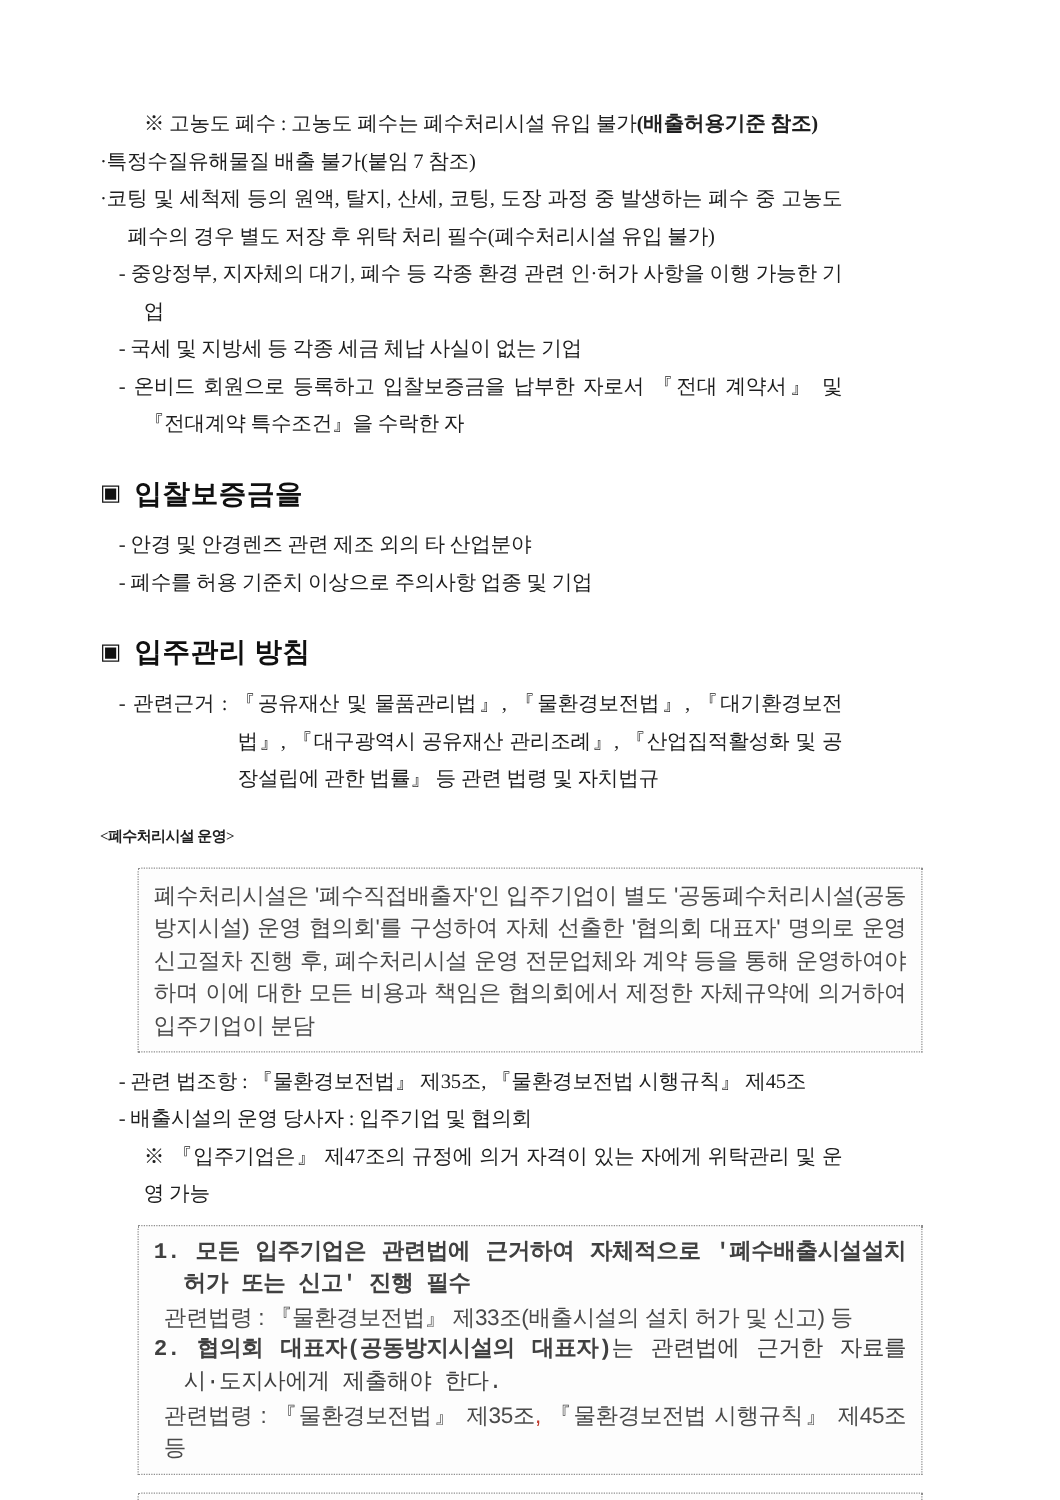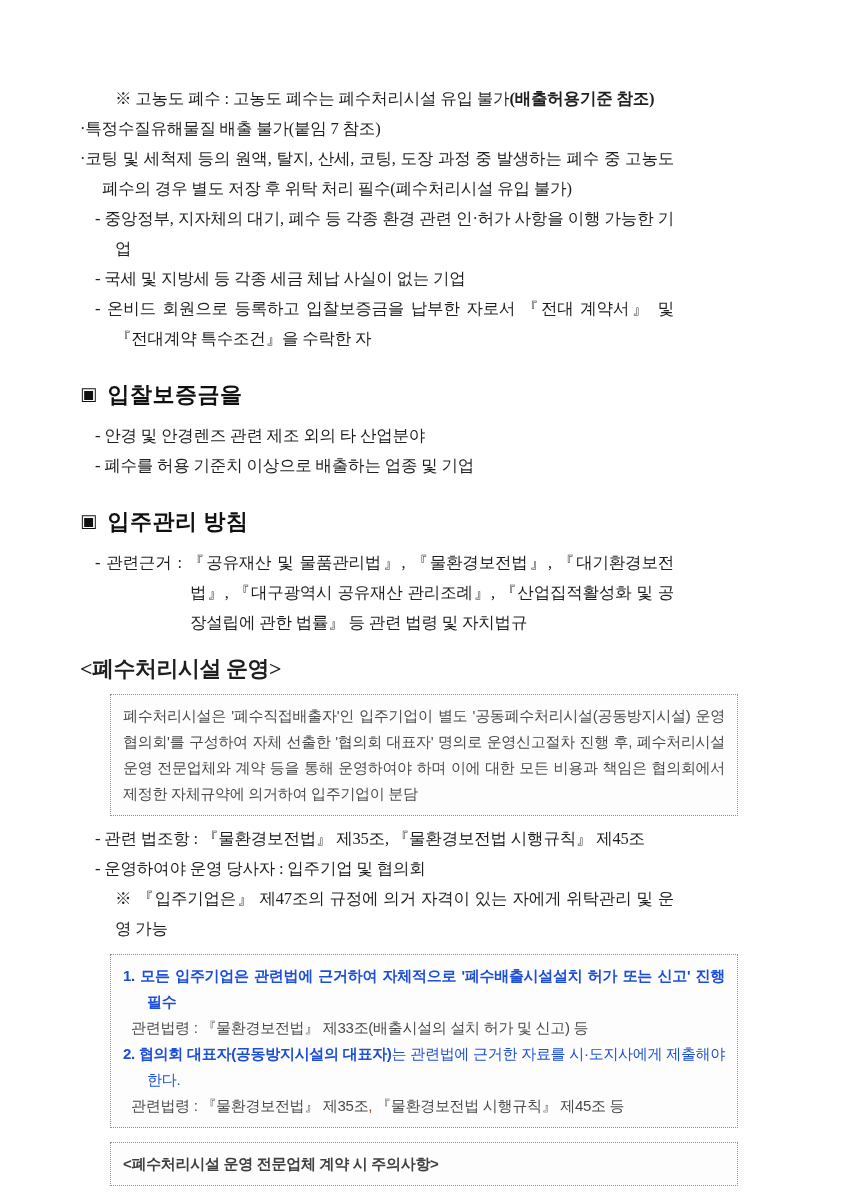--- a/index.html
+++ b/index.html
@@ -16,63 +16,63 @@
   .m-bullet{ }
   .hang-bullet { padding-left:22px; text-indent:-22px; }
   .m-dash  { margin-left:15px; }
   .hang-dash { padding-left:20px; text-indent:-20px; }
   .hang-basis { padding-left:95px; text-indent:-95px; }
   .heading {
     font-size:22px; font-weight:bold; color:#101010;
     margin:26px 0 10px 0; line-height:30px; letter-spacing:0.5px;
   }
   .heading .marker { font-size:18px; margin-right:10px; position:relative; top:-2px; }
-  .sublabel { font-size:22px; font-weight:bold; margin-top:16px; line-height:30px; letter-spacing:-0.5px; }
+  .sublabel { font-size:12px; font-weight:bold; margin-top:16px; line-height:30px; letter-spacing:-0.5px; }
   .dotbox {
     margin-left:30px; margin-top:10px; width:628px; box-sizing:border-box;
     border:1px dotted #8f8f8f; background:#fdfdfd;
     font-family:"Liberation Sans","DejaVu Sans",sans-serif;
-    color:#4a4a4a; font-size:15px; line-height:26px;
+    color:#4a4a4a; font-size:18px; line-height:26px;
     padding:8px 12px; text-align:justify; letter-spacing:-0.3px;
   }
   .after-box { margin-top:8px;font-family:Liberation Serif, serif; }
-  .num-item { font-weight:bold; color:#1d4ed8; padding-left:24px; text-indent:-24px; }
+  .num-item { font-weight:bold; color:#404040; padding-left:24px; text-indent:-24px;font-family:Liberation Mono, monospace; }
   .num-item .reg { font-weight:normal; }
   .law-line { padding-left:8px; }
   .red { color:#c0392b; }
   .caution-title { font-weight:bold; color:#3f3f3f; }
   .mt14 { margin-top:14px; }
 </style>
 </head>
 <body>
 
 <div class="page">
 
   <p class="line m-note"><span>※ 고농도 폐수 : 고농도 폐수는 폐수처리시설 유입 불가</span><span class="b">(배출허용기준 참조)</span></p>
   <p class="line m-bullet">·특정수질유해물질 배출 불가(붙임 7 참조)</p>
   <p class="line m-bullet hang-bullet">·코팅 및 세척제 등의 원액, 탈지, 산세, 코팅, 도장 과정 중 발생하는 폐수 중 고농도 폐수의 경우 별도 저장 후 위탁 처리 필수(폐수처리시설 유입 불가)</p>
   <p class="line m-dash hang-dash">- 중앙정부, 지자체의 대기, 폐수 등 각종 환경 관련 인·허가 사항을 이행 가능한 기업</p>
   <p class="line m-dash hang-dash">- 국세 및 지방세 등 각종 세금 체납 사실이 없는 기업</p>
   <p class="line m-dash hang-dash">- 온비드 회원으로 등록하고 입찰보증금을 납부한 자로서 『전대 계약서』 및 『전대계약 특수조건』을 수락한 자</p>
 
   <h2 class="heading"><span class="marker">▣</span><span>입찰보증금을</span></h2>
   <p class="line m-dash hang-dash">- 안경 및 안경렌즈 관련 제조 외의 타 산업분야</p>
-  <p class="line m-dash hang-dash">- 폐수를 허용 기준치 이상으로 배출하는 업종 및 기업</p>
+  <p class="line m-dash hang-dash">- 폐수를 허용 기준치 이상으로 주의사항 업종 및 기업</p>
 
   <h2 class="heading"><span class="marker">▣</span><span>입주관리 방침</span></h2>
   <p class="line m-dash hang-basis">- 관련근거 : 『공유재산 및 물품관리법』, 『물환경보전법』, 『대기환경보전법』, 『대구광역시 공유재산 관리조례』, 『산업집적활성화 및 공장설립에 관한 법률』 등 관련 법령 및 자치법규</p>
 
   <p class="sublabel">&lt;폐수처리시설 운영&gt;</p>
 
   <div class="dotbox">
     <p>폐수처리시설은 '폐수직접배출자'인 입주기업이 별도 '공동폐수처리시설(공동방지시설) 운영 협의회'를 구성하여 자체 선출한 '협의회 대표자' 명의로 운영신고절차 진행 후, 폐수처리시설 운영 전문업체와 계약 등을 통해 운영하여야 하며 이에 대한 모든 비용과 책임은 협의회에서 제정한 자체규약에 의거하여 입주기업이 분담</p>
   </div>
 
   <p class="line m-dash hang-dash after-box">- 관련 법조항 : 『물환경보전법』 제35조, 『물환경보전법 시행규칙』 제45조</p>
-  <p class="line m-dash hang-dash">- 운영하여야 운영 당사자 : 입주기업 및 협의회</p>
+  <p class="line m-dash hang-dash">- 배출시설의 운영 당사자 : 입주기업 및 협의회</p>
   <p class="line m-note">※ 『입주기업은』 제47조의 규정에 의거 자격이 있는 자에게 위탁관리 및 운영 가능</p>
 
   <div class="dotbox">
     <p class="num-item">1. 모든 입주기업은 관련법에 근거하여 자체적으로 '폐수배출시설설치 허가 또는 신고' 진행 필수</p>
     <p class="law-line">관련법령 : 『물환경보전법』 제33조(배출시설의 설치 허가 및 신고) 등</p>
     <p class="num-item"><span>2. 협의회 대표자(공동방지시설의 대표자)</span><span class="reg">는 관련법에 근거한 자료를 시·도지사에게 제출해야 한다.</span></p>
     <p class="law-line"><span>관련법령 : 『물환경보전법』 제35조</span><span class="red">,</span><span> 『물환경보전법 시행규칙』 제45조 등</span></p>
   </div>
 
   <div class="dotbox mt14">

